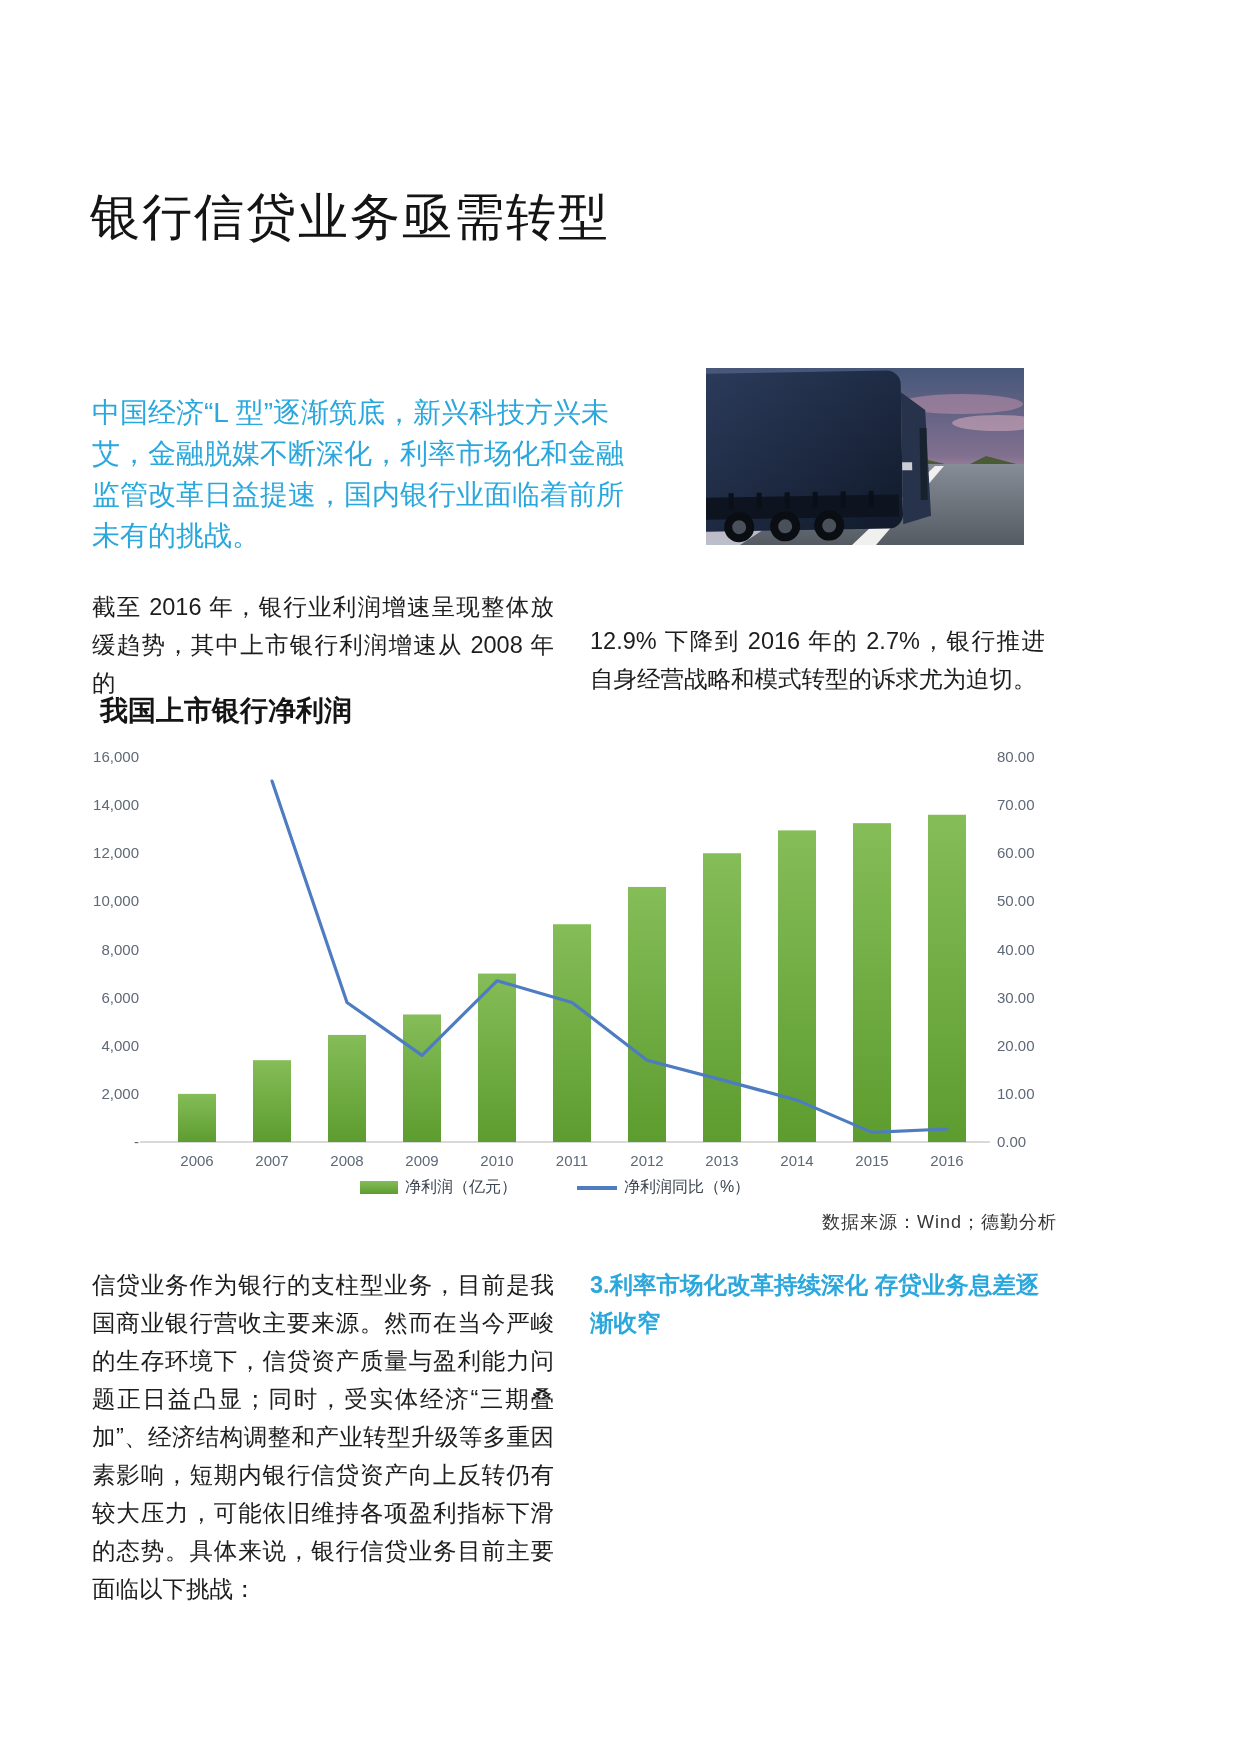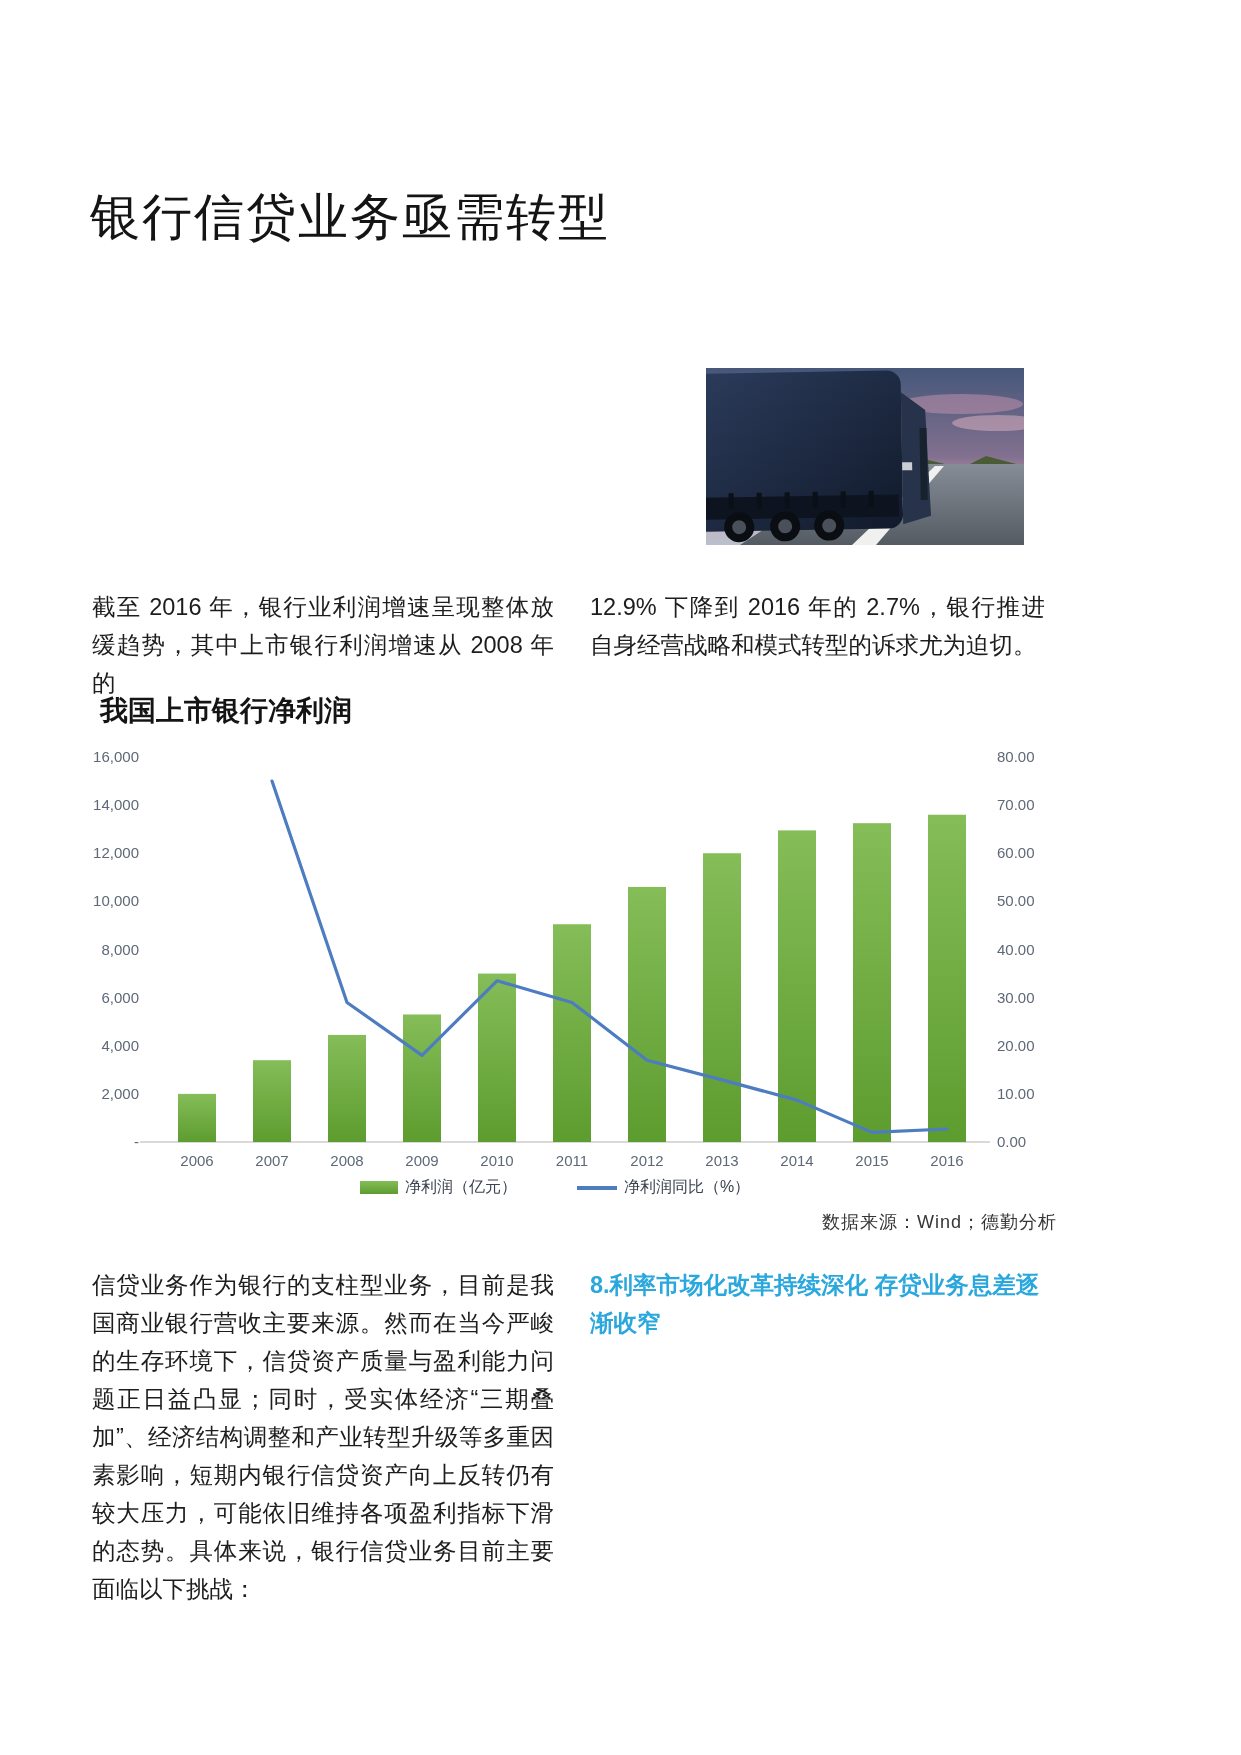--- a/index.html
+++ b/index.html
@@ -4,40 +4,41 @@
 <style>
   html,body{margin:0;padding:0;background:#ffffff;}
   .page{position:relative;width:1241px;height:1755px;background:#ffffff;overflow:hidden;
         font-family:"Liberation Sans","DejaVu Sans",sans-serif;color:#1c1c1c;border-radius:14px;}
   .abs{position:absolute;}
   .page-title{left:90px;top:184px;font-size:50px;font-weight:400;letter-spacing:2px;color:#141414;margin:0;}
   .intro{left:92px;top:364px;width:548px;font-size:28px;line-height:41px;color:#2aa7dc;}
   .hero{left:706px;top:368px;width:318px;height:177px;}
   .body-col{font-size:23.5px;line-height:38px;color:#1d1d1d;text-align:justify;}
   .top-left{left:92px;top:588px;width:462px;}
-  .top-right{left:590px;top:588px;width:455px;}
+  .top-right{left:590px;top:622px;width:455px;}
   .chart-title{left:92px;top:684px;font-size:28px;font-weight:700;color:#141414;margin:8px;}
   .chart-svg{left:75px;top:745px;}
   .legend{left:75px;top:1177px;width:960px;display:flex;justify-content:center;gap:60px;
           font-size:16px;color:#3c4450;}
   .legend-item{display:flex;align-items:center;gap:7px;}
   .swatch-bar{display:inline-block;width:38px;height:13px;}
   .swatch-line{display:inline-block;width:40px;height:4px;}
   .source{left:822px;top:1210px;font-size:18px;color:#353535;letter-spacing:1px;}
   .bot-left{left:92px;top:1266px;width:462px;}
   .bot-right{left:590px;top:1266px;width:456px;}
   .sec-head{color:#2aa7dc;font-weight:700;text-align:left;}
 </style>
 </head>
 <body>
 
 <div class="page">
 
   <h1 class="abs page-title">银行信贷业务亟需转型</h1>
 
+  <p class="abs intro">中国经济“L 型”逐渐筑底，新兴科技方兴未艾，金融脱媒不断深化，利率市场化和金融监管改革日益提速，国内银行业面临着前所未有的挑战。</p>
 
   <div class="abs hero">
     <svg width="318" height="177" viewBox="0 0 318 177">
       <defs>
         <linearGradient id="sky" x1="0" y1="0" x2="0" y2="1">
           <stop offset="0" stop-color="#46577a"></stop>
           <stop offset="0.5" stop-color="#82708f"></stop>
           <stop offset="0.72" stop-color="#d3a6b6"></stop>
           <stop offset="1" stop-color="#b9c0cc"></stop>
         </linearGradient>
@@ -146,16 +147,16 @@
       <span class="swatch-line" style="background: rgb(77, 124, 192);"></span>
       <span>净利润同比（%）</span>
     </span>
   </div>
 
   <div class="abs source">数据来源：Wind；德勤分析</div>
 
   <div class="abs body-col bot-left">信贷业务作为银行的支柱型业务，目前是我国商业银行营收主要来源。然而在当今严峻的生存环境下，信贷资产质量与盈利能力问题正日益凸显；同时，受实体经济“三期叠加”、经济结构调整和产业转型升级等多重因素影响，短期内银行信贷资产向上反转仍有较大压力，可能依旧维持各项盈利指标下滑的态势。具体来说，银行信贷业务目前主要面临以下挑战：</div>
 
   <div class="abs body-col bot-right">
-    <div class="sec-head">8.利率市场化改革持续深化 存贷业务息差逐渐收窄</div>
+    <div class="sec-head">3.利率市场化改革持续深化 存贷业务息差逐渐收窄</div>
   </div>
 
 </div>
 
 </body></html>

